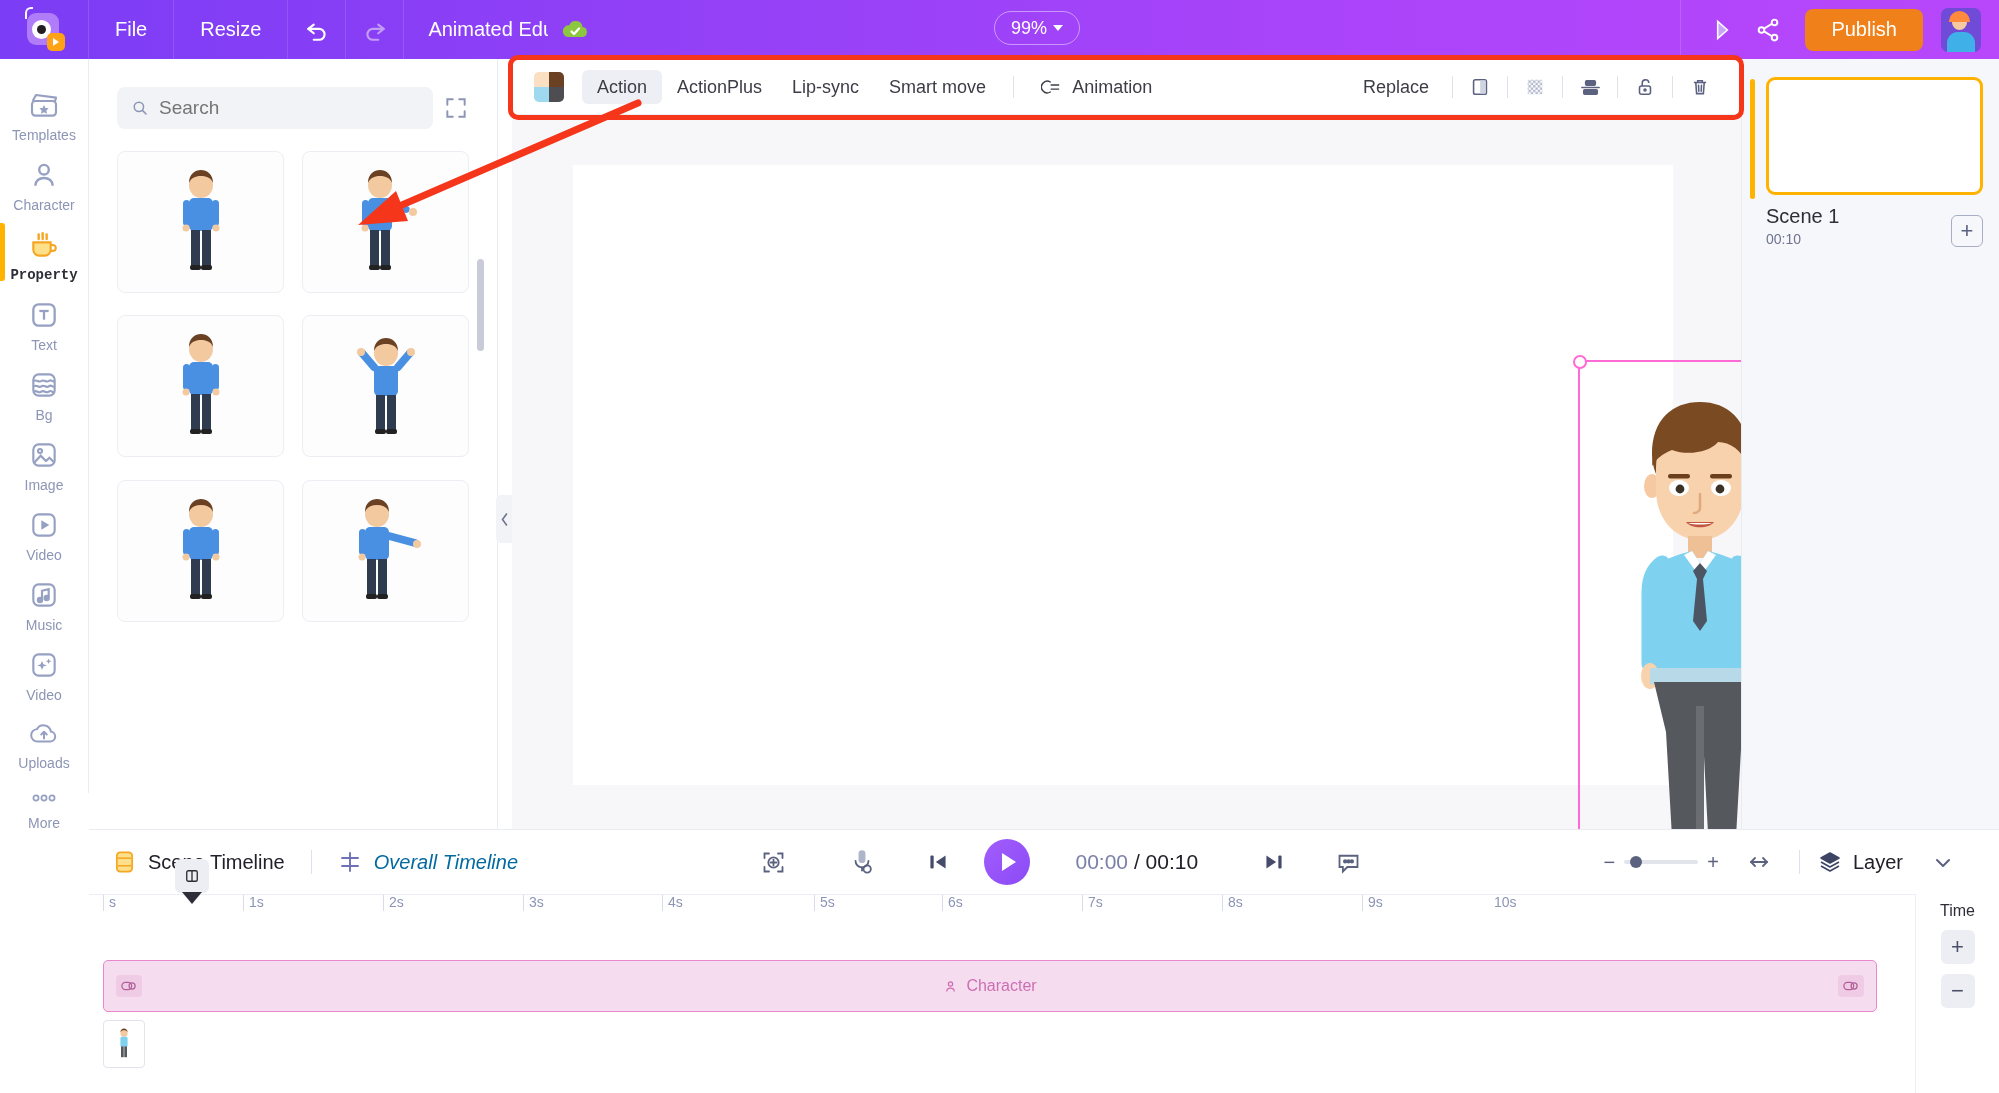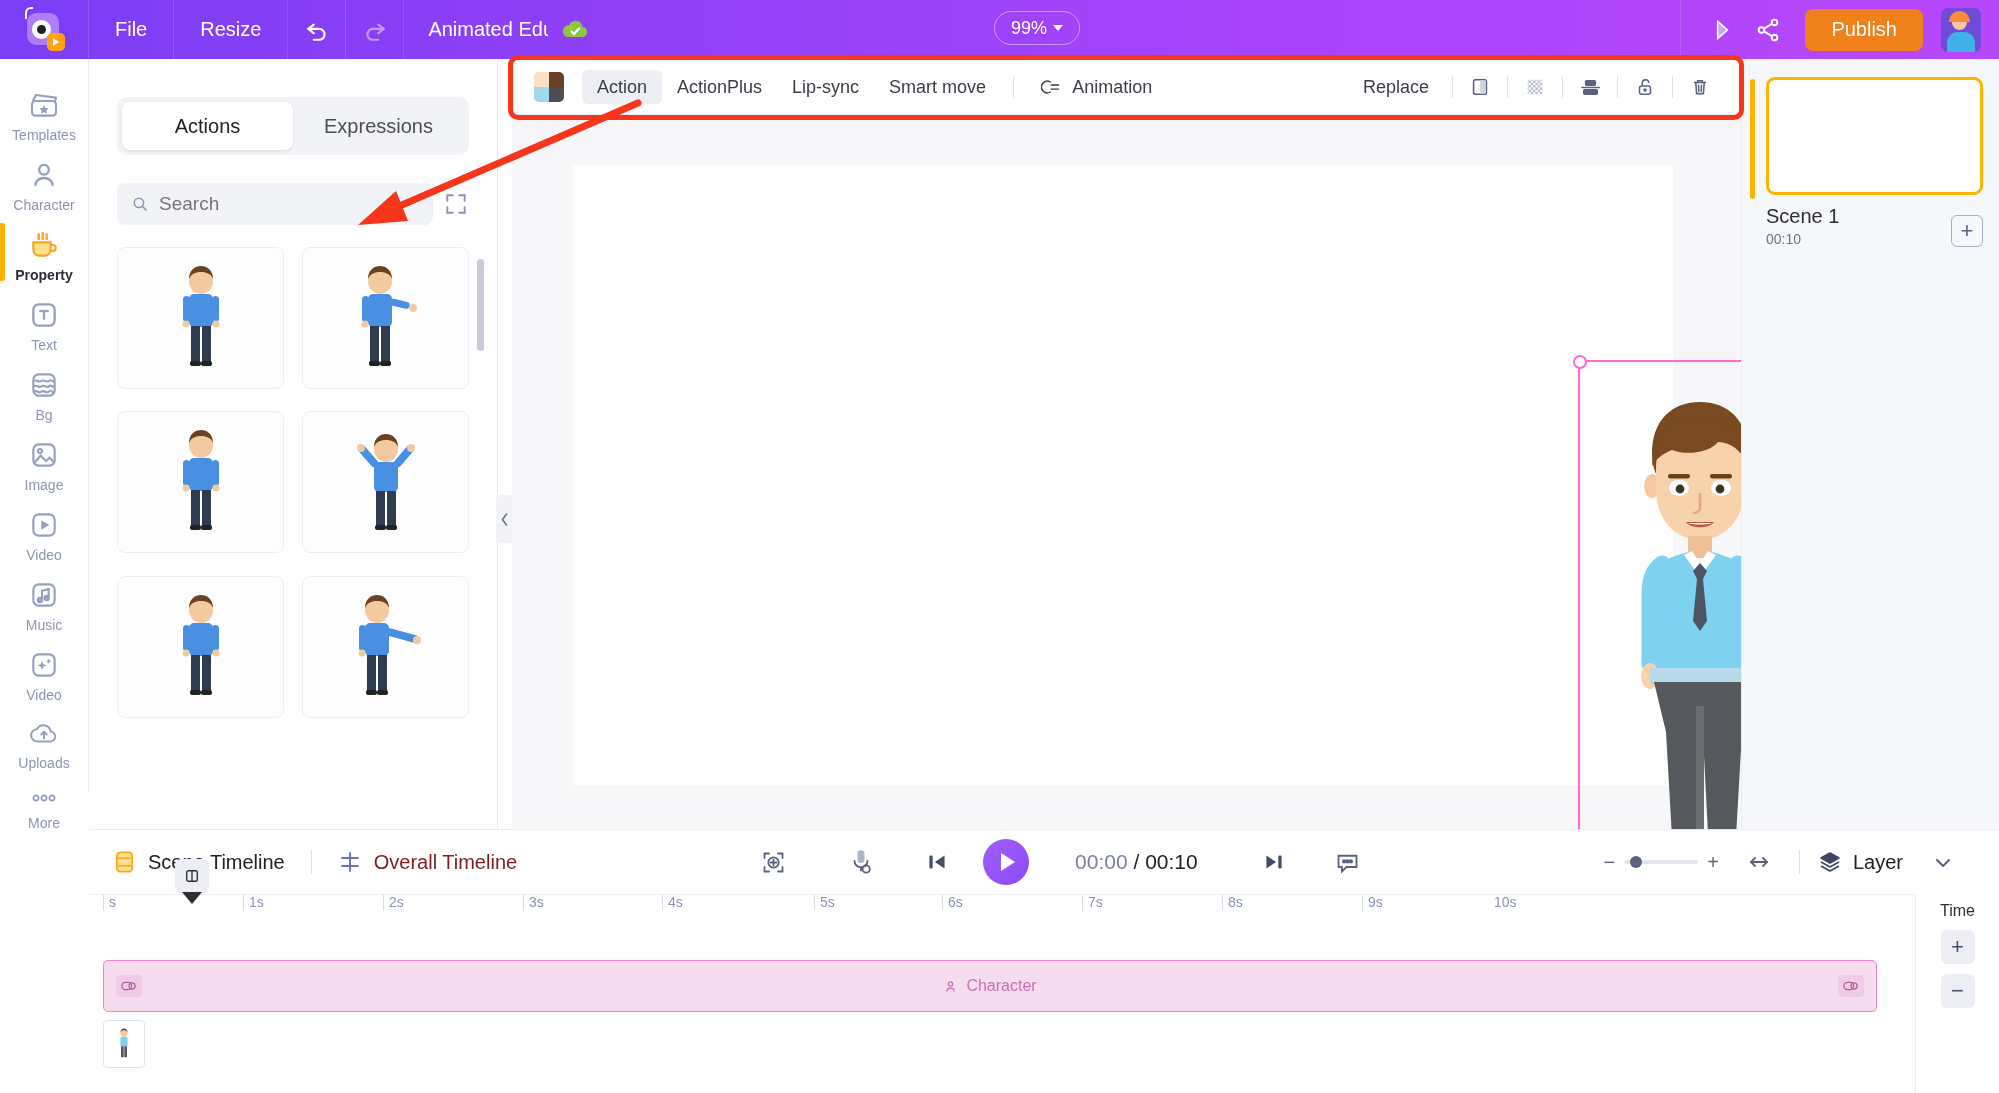--- a/index.html
+++ b/index.html
@@ -90,21 +90,21 @@
   .rail {
     position: absolute; left: 0; top: 59px; width: 89px; height: 734px;
     background: #ffffff; border-right: 1px solid #e9ecf2;
     display: flex; flex-direction: column; align-items: center; padding-top: 20px;
   }
   .rail-item {
     width: 89px; padding: 10px 0 6px 0; display: flex; flex-direction: column;
     align-items: center; gap: 6px; cursor: pointer; position: relative;
   }
   .rail-item .lbl { font-size: 14px; color: #8c95b5; }
-  .rail-item.active .lbl { color: #2e2e38; font-weight: bold; }
+  .rail-item.active .lbl { color: #2e2e38; font-weight: bold; font-family: Liberation Mono, monospace; }
   .rail-item.active::before {
     content: ""; position: absolute; left: 0; top: 4px; width: 5px; height: 58px;
     background: #ffb300; border-radius: 0 3px 3px 0;
   }
   .rail-gap { height: 18px; }
 
   
   .panel {
     position: absolute; left: 89px; top: 59px; width: 409px; height: 770px;
     background: #ffffff; border-right: 1px solid #e9ecf2;
@@ -230,21 +230,21 @@
   }
 
   
   .timeline {
     position: absolute; left: 89px; top: 829px; width: 1910px; height: 264px;
     background: #ffffff; border-top: 1px solid #e9ecf2;
   }
   .tl-bar { height: 64px; display: flex; align-items: center; padding: 0 24px; }
   .tl-chip { display: flex; align-items: center; gap: 12px; cursor: pointer; }
   .tl-chip .txt { font-size: 20px; color: #21212b; }
-  .tl-chip.inactive .txt { color: #7f1d1d; }
+  .tl-chip.inactive .txt { color: #0369a1; font-style: italic; }
   .tl-sep { width: 1px; height: 24px; background: #dfe2ea; margin: 0 26px; }
   .tl-ic { width: 44px; height: 44px; display: flex; align-items: center; justify-content: center; cursor: pointer; }
   .play-big {
     width: 46px; height: 46px; border-radius: 50%;
     background: linear-gradient(135deg,#a25dfb,#8b4af7);
     display: flex; align-items: center; justify-content: center; cursor: pointer;
   }
   .play-big::after {
     content: ""; width: 0; height: 0;
     border-left: 14px solid #fff; border-top: 9px solid transparent; border-bottom: 9px solid transparent;
@@ -481,24 +481,20 @@
       <svg width="32" height="22" viewBox="0 0 32 22">
         <circle cx="8" cy="11" r="2.6" fill="none" stroke="#96a0c2" stroke-width="1.7"></circle>
         <circle cx="16" cy="11" r="2.6" fill="none" stroke="#96a0c2" stroke-width="1.7"></circle>
         <circle cx="24" cy="11" r="2.6" fill="none" stroke="#96a0c2" stroke-width="1.7"></circle>
       </svg>
       <span class="lbl">More</span>
     </div>
   </div>
 
   <div class="panel">
-    <div class="tabs">
-      <div class="tab active">Actions</div>
-      <div class="tab">Expressions</div>
-    </div>
 
     <div class="search-row">
       <div class="search-box">
         <svg width="20" height="20" viewBox="0 0 24 24" fill="none" stroke="#8c95b5" stroke-width="2">
           <circle cx="10.5" cy="10.5" r="6.2"></circle>
             <line x1="15.2" y1="15.2" x2="20" y2="20" stroke-linecap="round"></line>
         </svg>
         <input placeholder="Search" style="">
       </div>
       <div class="expand-ic">

